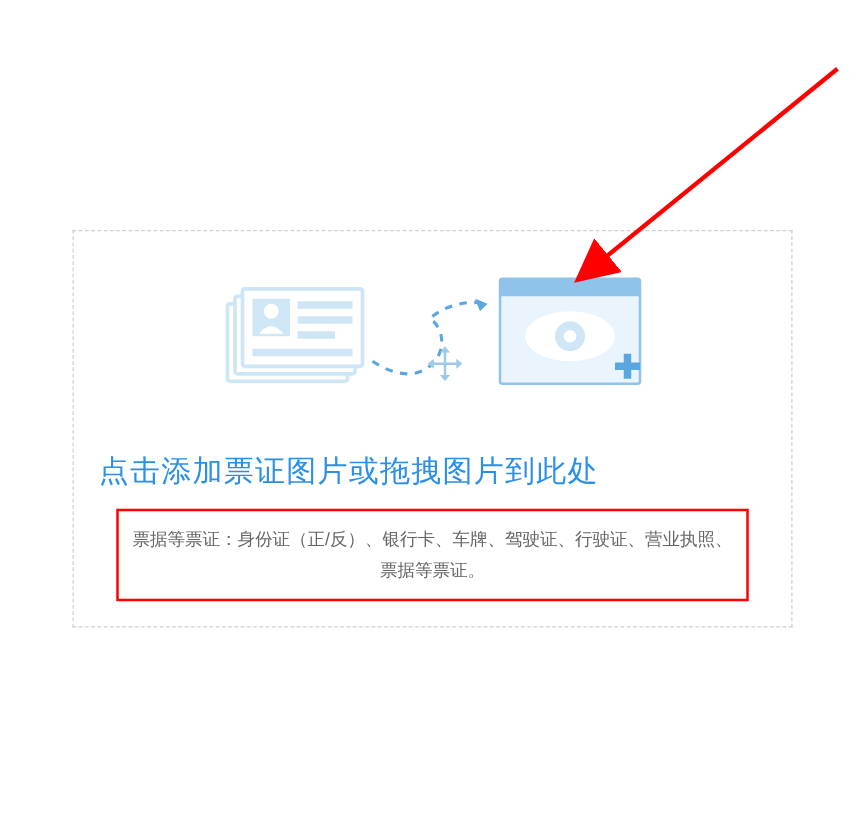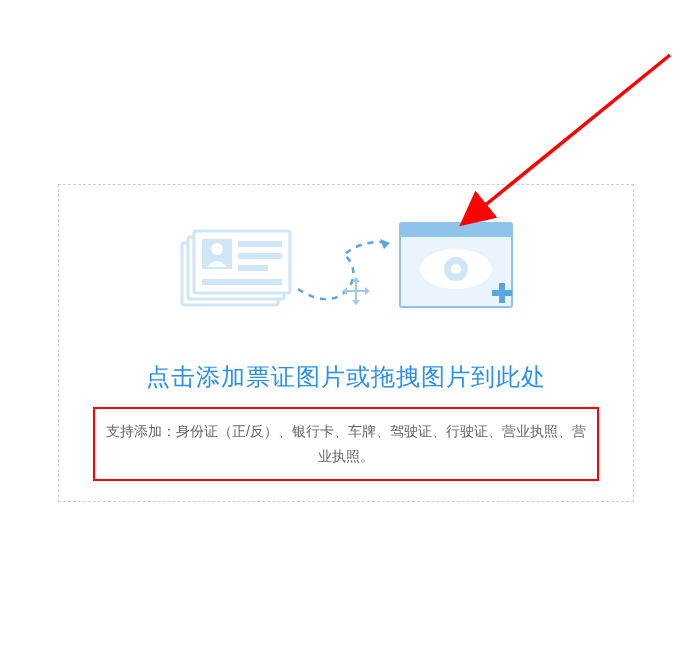--- a/index.html
+++ b/index.html
@@ -30,21 +30,20 @@
     .illustration {
       position: relative;
       width: 100%;
       height: 150px;
     }
     .illustration svg {
       display: block;
       margin: 0 auto;
     }
     .prompt {
-      text-align: center;
       margin-top: 8px;
       font-size: 24px;
       color: #2a8fe8;
       letter-spacing: 1px;
     }
     .supported-box {
       margin: 14px 14px 0 14px;
       border: 2px solid #ff0000;
       padding: 10px 8px;
     }
@@ -114,21 +113,21 @@
             <line x1="326" y1="90" x2="346" y2="90" stroke="#5aa7df" stroke-width="6"></line>
             <line x1="336" y1="80" x2="336" y2="100" stroke="#5aa7df" stroke-width="6"></line>
           </g>
         </g>
       </svg>
     </div>
 
     <div class="prompt">点击添加票证图片或拖拽图片到此处</div>
 
     <div class="supported-box">
-      <div class="supported-text">支持添加：身份证（正/反）、银行卡、车牌、驾驶证、行驶证、营业执照、营业执照。</div>
+      <div class="supported-text">票据等票证：身份证（正/反）、银行卡、车牌、驾驶证、行驶证、营业执照、票据等票证。</div>
     </div>
 
   </div>
 
   <svg class="arrow-red" width="692" height="650">
     <defs>
       <marker id="ah" markerWidth="12" markerHeight="12" refX="9" refY="5" orient="auto">
         <path d="M0 0 L10 5 L0 10 Z" fill="#ff0000"></path>
       </marker>
     </defs>

